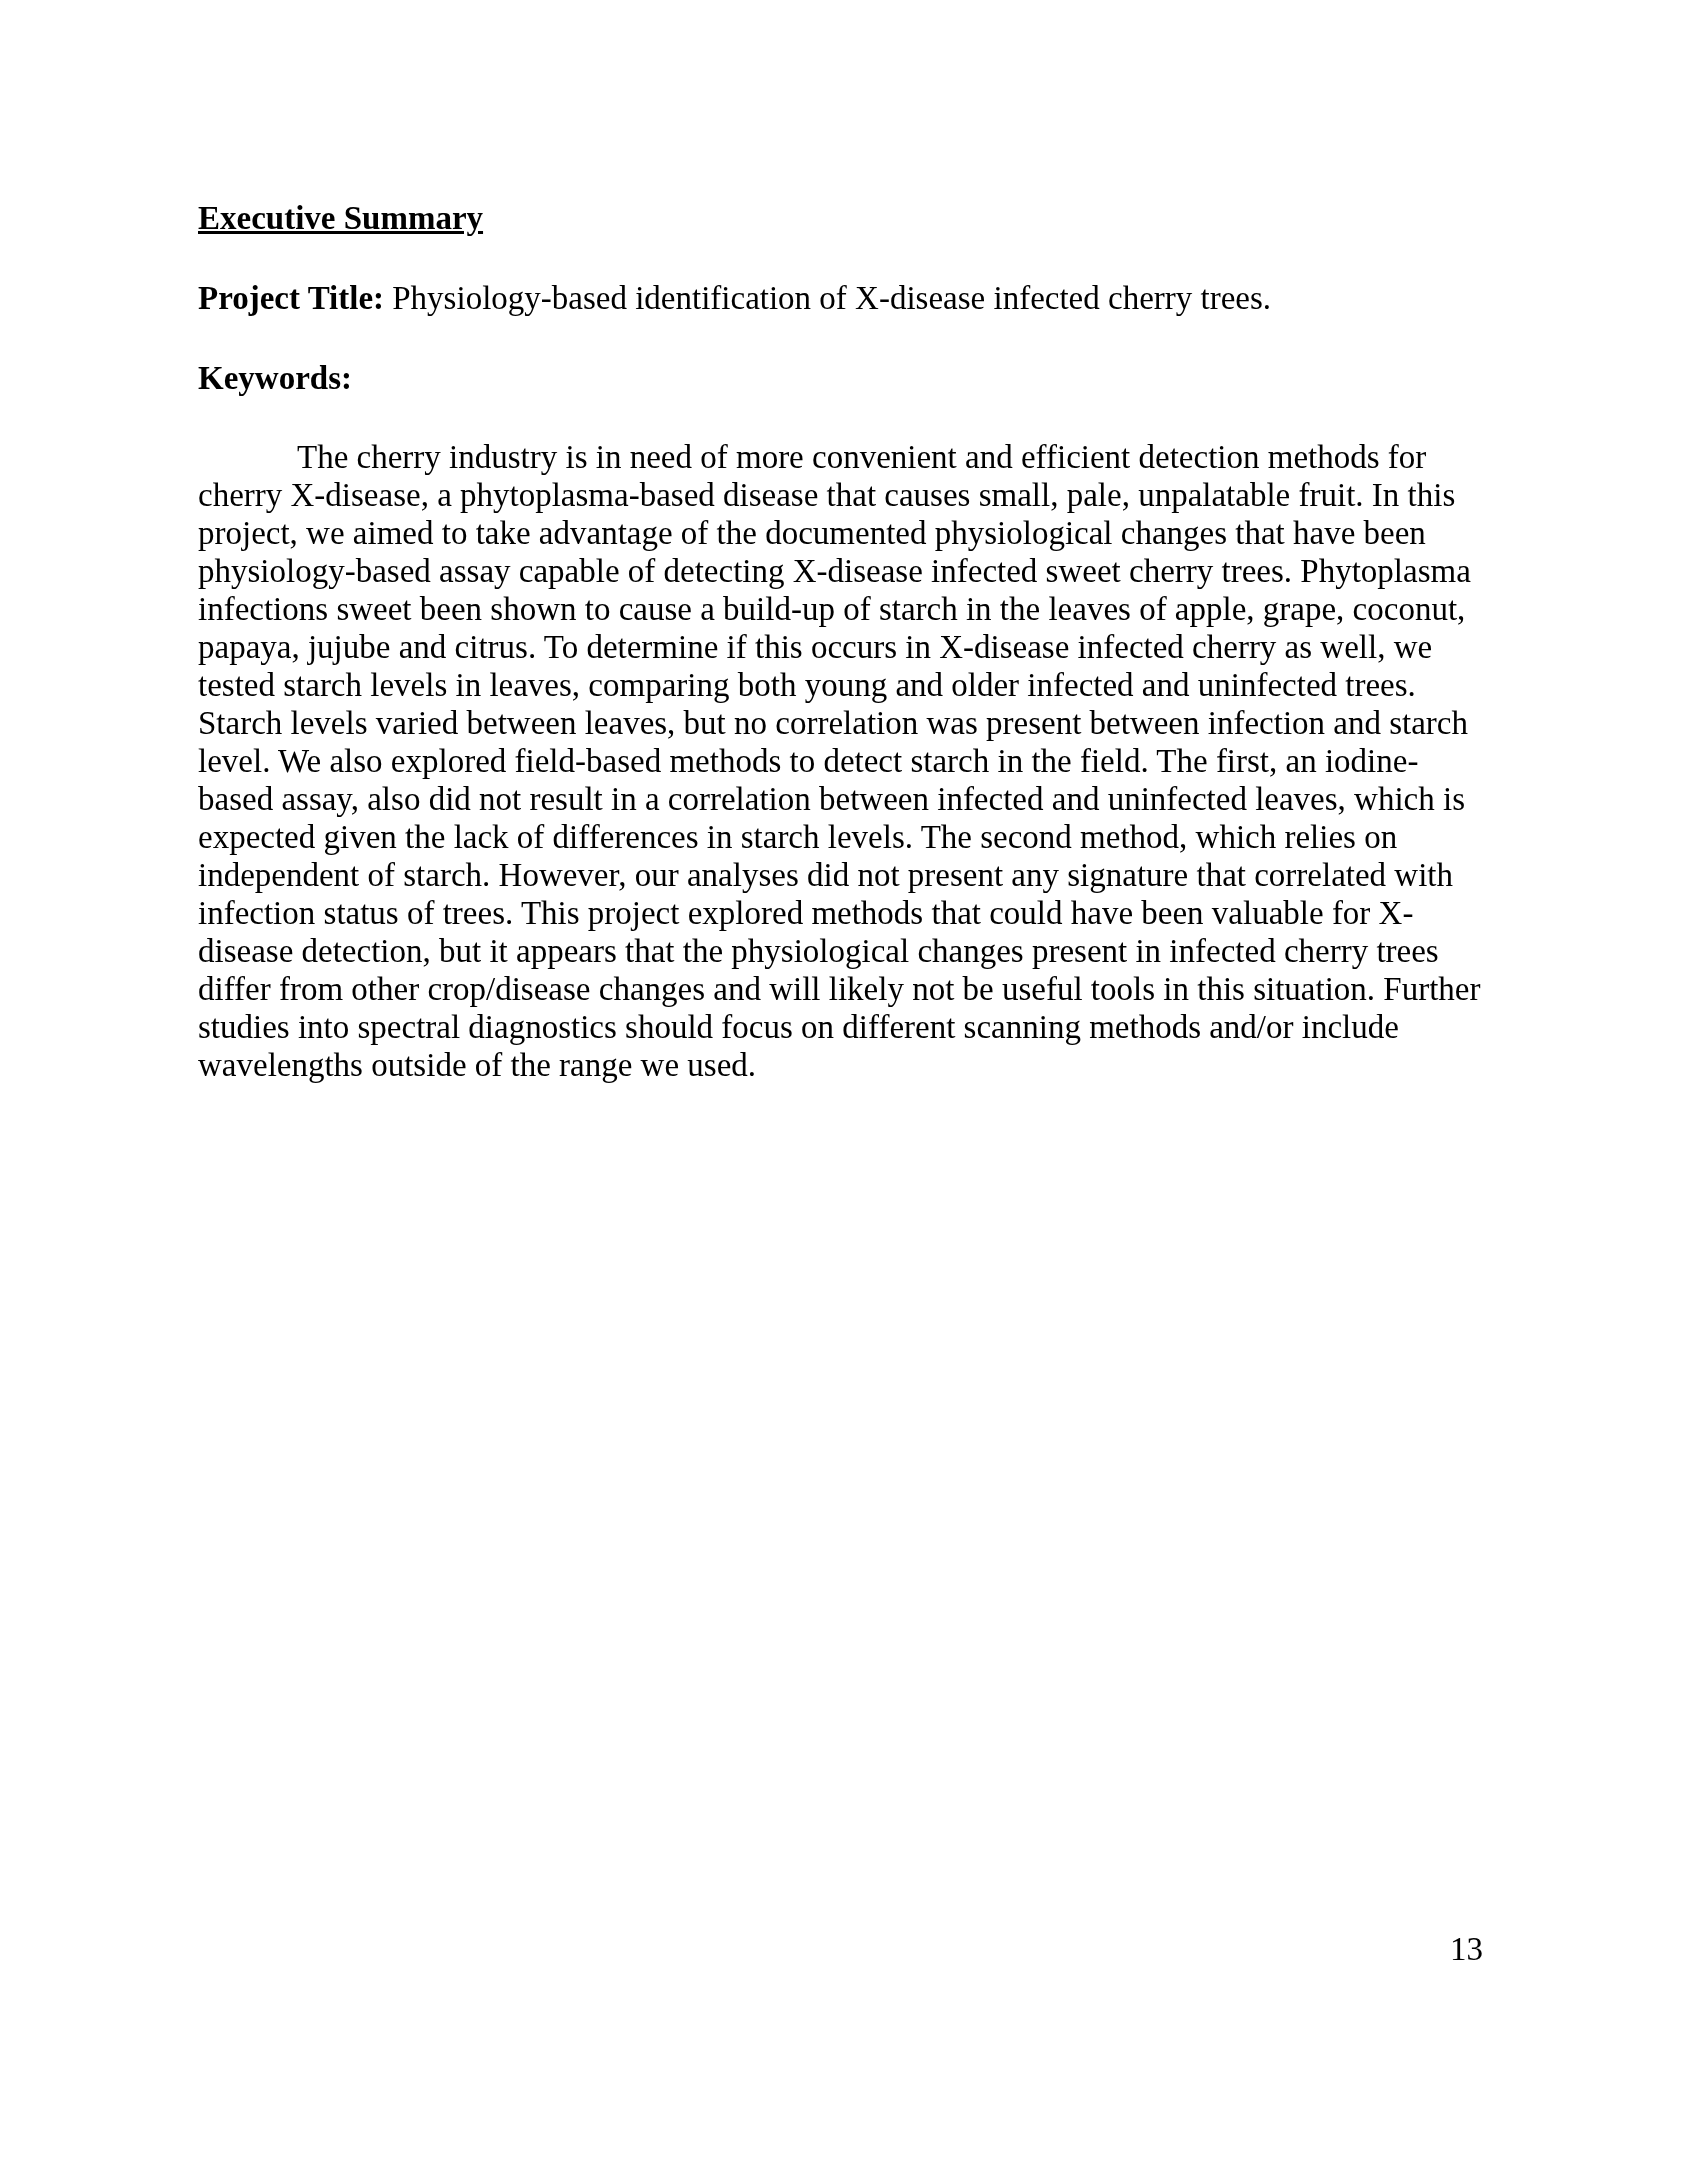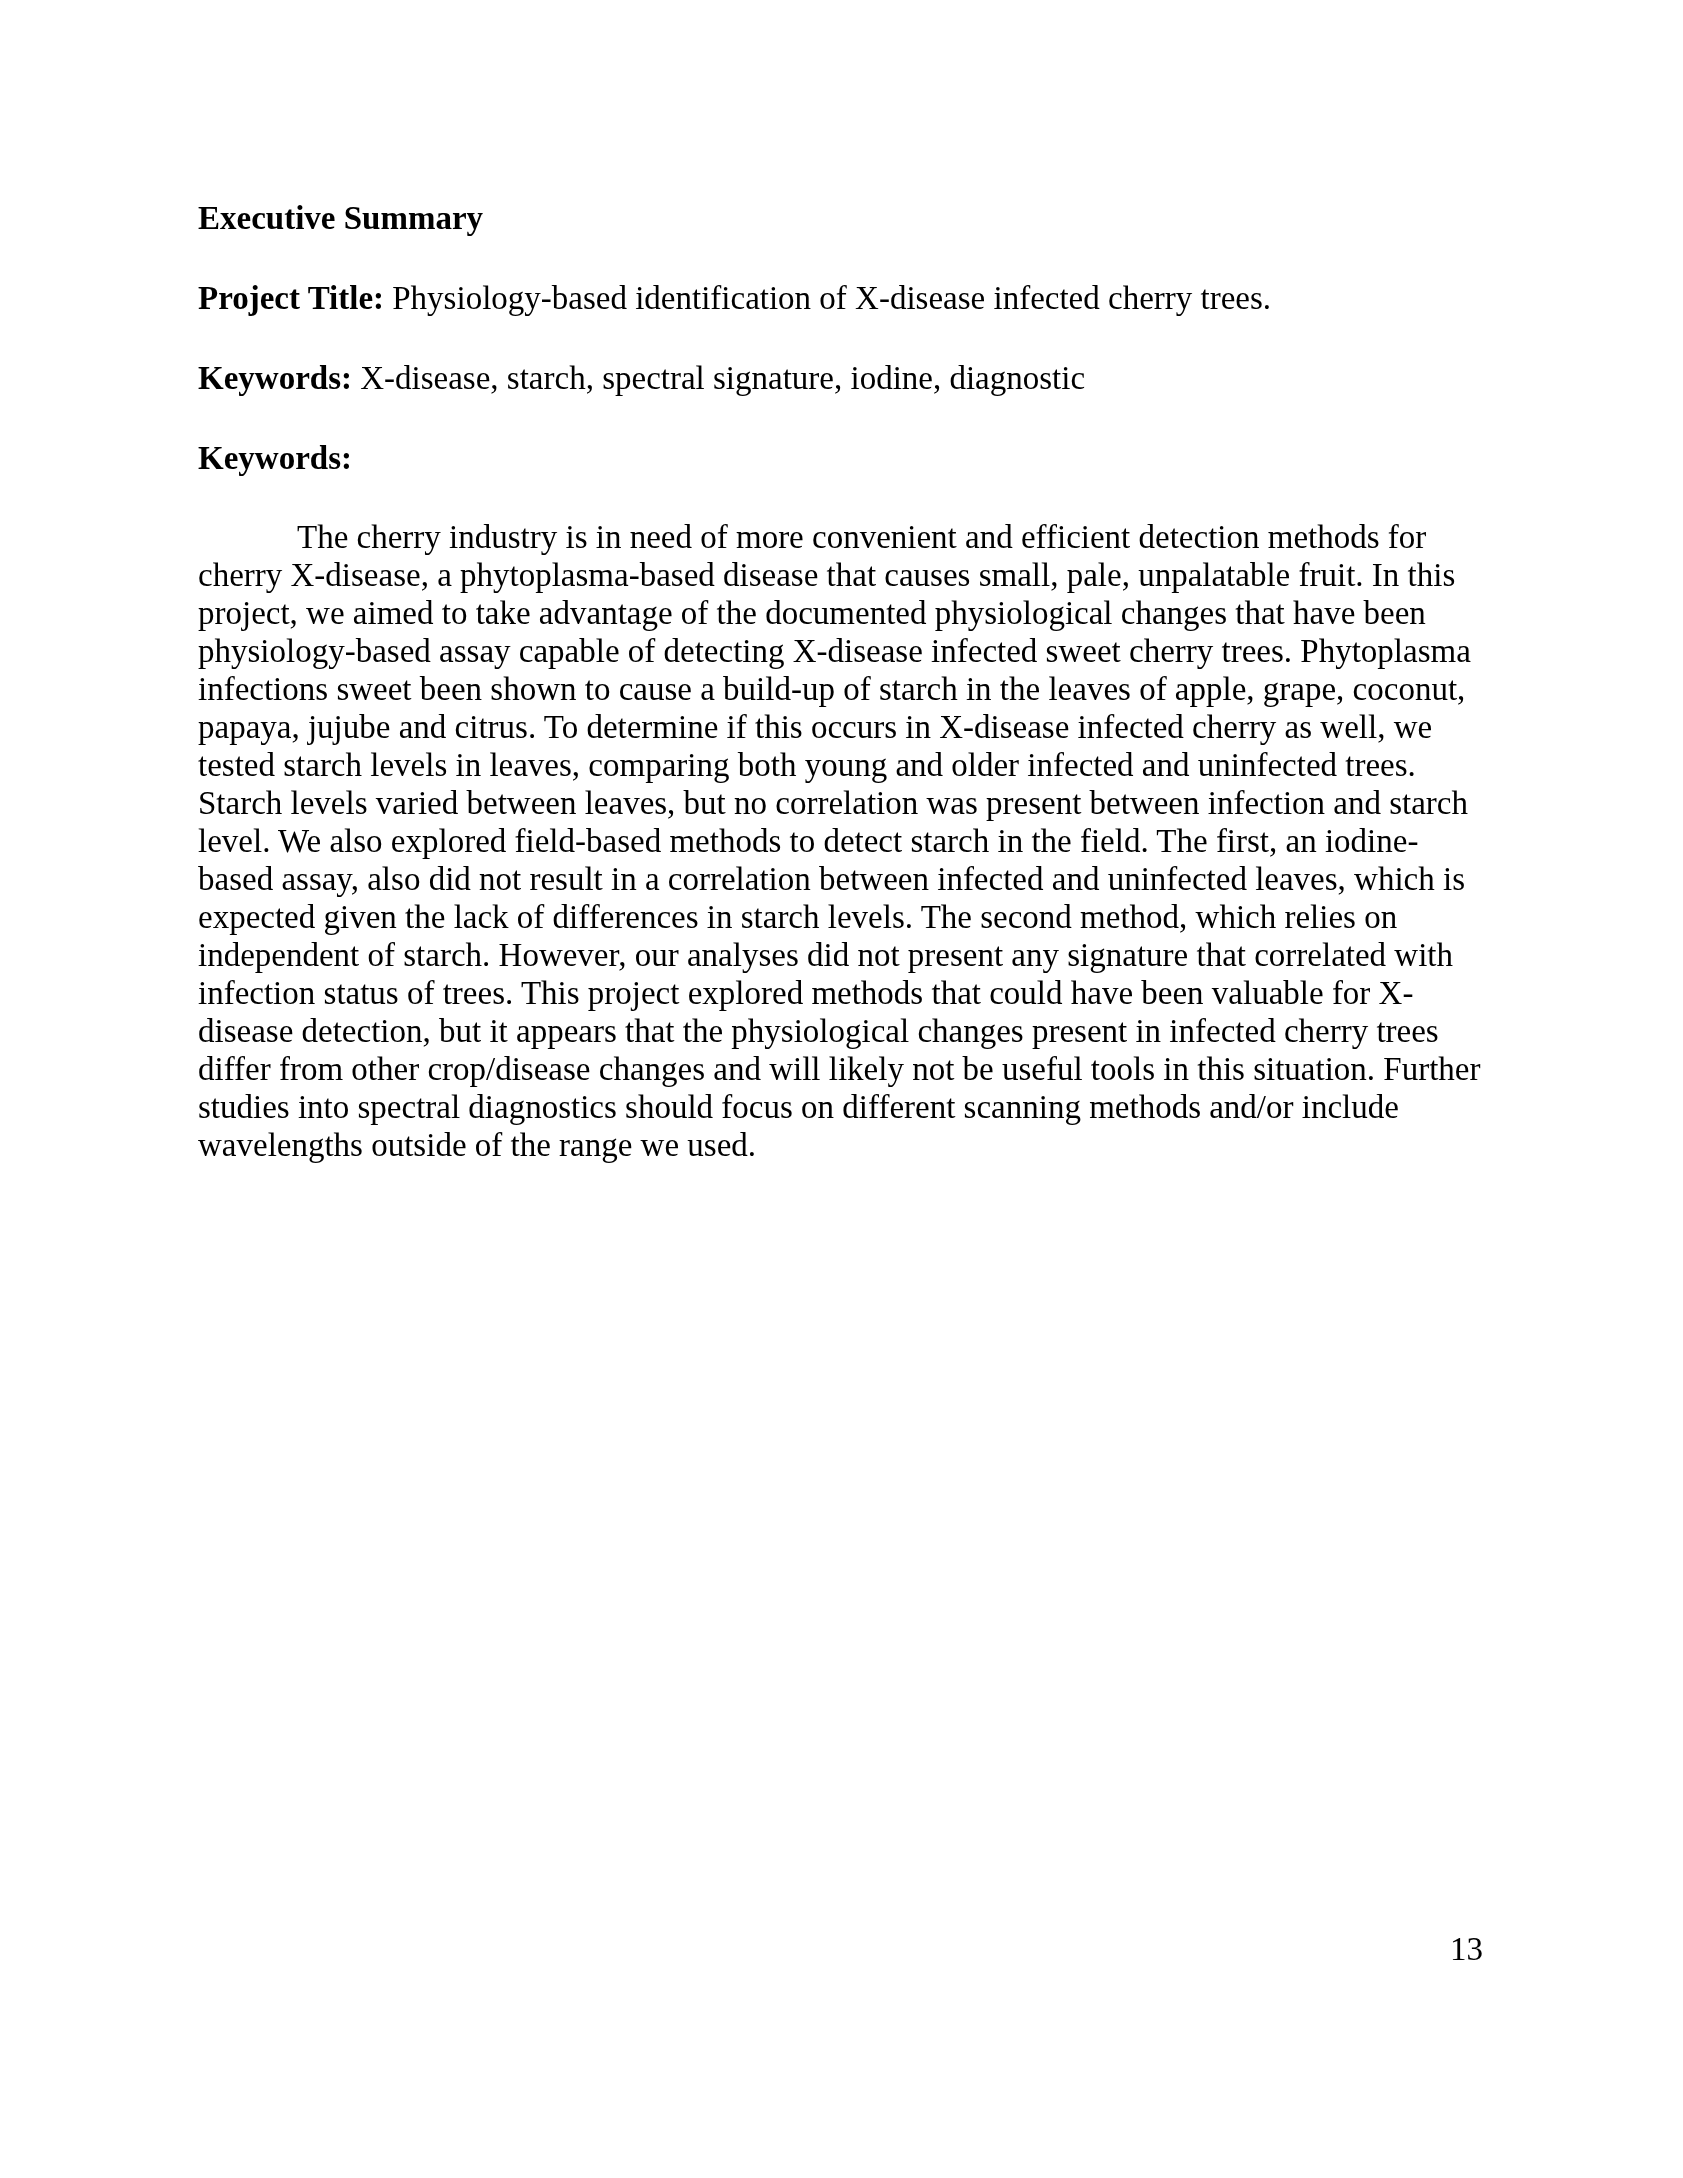--- a/index.html
+++ b/index.html
@@ -20,20 +20,21 @@
   .content {
     position: absolute;
     left: 198px;
     top: 198px;
     width: 1287px;
   }
   .heading {
     font-weight: bold;
     line-height: 40px;
     margin: 0 0 40px 0;
+    text-decoration: underline;
   }
   .field {
     line-height: 40px;
     margin: 0 0 40px 0;
   }
   .field .label {
     font-weight: bold;
   }
   .abstract {
     line-height: 38px;
@@ -57,24 +58,20 @@
 <div class="page">
   <div class="content">
 
     <p class="heading">Executive Summary</p>
 
     <p class="field">
       <span class="label">Project Title:</span>
       <span>Physiology-based identification of X-disease infected cherry trees.</span>
     </p>
 
-    <p class="field">
-      <span class="label">Keywords:</span>
-      <span>X-disease, starch, spectral signature, iodine, diagnostic</span>
-    </p>
 
     <p class="field">
       <span class="label">Keywords:</span>
     </p>
 
     <div class="abstract">
       <div class="line first">The cherry industry is in need of more convenient and efficient detection methods for</div>
       <div class="line">cherry X-disease, a phytoplasma-based disease that causes small, pale, unpalatable fruit. In this</div>
       <div class="line">project, we aimed to take advantage of the documented physiological changes that have been</div>
       <div class="line">physiology-based assay capable of detecting X-disease infected sweet cherry trees. Phytoplasma</div>

